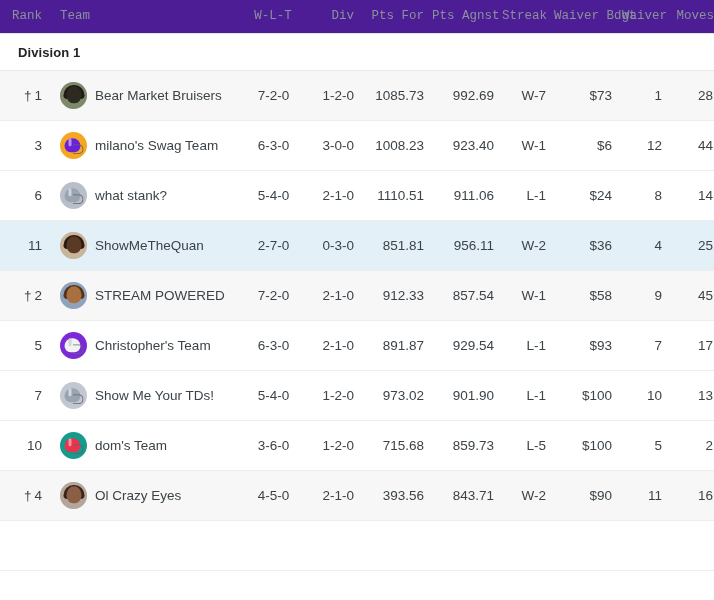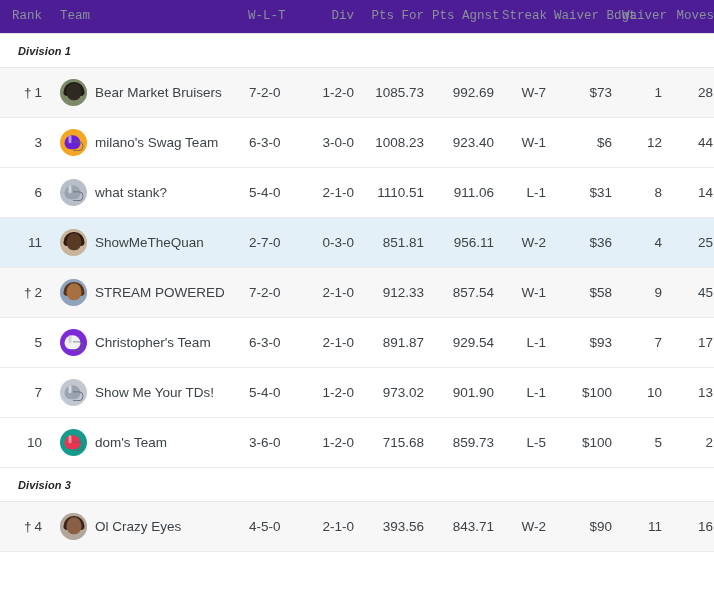--- a/index.html
+++ b/index.html
@@ -32,39 +32,38 @@
     font-size: 12.5px;
     color: #8a9199;
     padding: 9px 0 10px 0;
     border-bottom: 1px solid #e3e3e3;
     white-space: nowrap;
   }
 
   
   .c-rank   { width: 48px;  text-align: right; padding-right: 6px; }
   .c-team   { width: 200px; text-align: left;  padding-left: 12px; }
-  .c-wlt    { width: 58px;  text-align: left; padding-right: 8px; }
+  .c-wlt    { width: 58px;  text-align: center; padding-right: 8px; }
   .c-div    { width: 56px;  text-align: right; padding-right: 8px; margin-top: 12px; }
   .c-pf     { width: 70px;  text-align: right; padding-right: 8px; }
   .c-pa     { width: 70px;  text-align: right; padding-right: 8px; }
   .c-streak { width: 52px;  text-align: right; padding-right: 8px; }
   .c-wb     { width: 68px;  text-align: right; padding-right: 10px; }
   .c-waiver { width: 50px;  text-align: right; padding-right: 10px; }
   .c-moves  { width: 42px;  text-align: right; }
 
   
   tr.division-row td {
     background: #ffffff;
-    font-size: 11px;
+    font-size: 13px;
     font-weight: bold;
     color: #222426;
     padding: 11px 0 10px 18px;
     border-bottom: 1px solid #e8e8e8;
     letter-spacing: .1px;
-    font-style: italic;
   }
 
   
   tr.team-row td {
     font-size: 13.5px;
     color: #3c4348;
     height: 47px;
     border-bottom: 1px solid #ececec;
     background: #ffffff;
   }
@@ -242,21 +241,21 @@
               </span>
             </span>
             <span class="team-name">what stank?</span>
           </span>
         </td>
         <td class="c-wlt"><span class="num">5-4-0</span></td>
         <td class="c-div"><span class="num">2-1-0</span></td>
         <td class="c-pf"><span class="num">1110.51</span></td>
         <td class="c-pa"><span class="num">911.06</span></td>
         <td class="c-streak"><span class="num">L-1</span></td>
-        <td class="c-wb"><span class="num">$31</span></td>
+        <td class="c-wb"><span class="num">$24</span></td>
         <td class="c-waiver"><span class="num">8</span></td>
         <td class="c-moves"><span class="num">14</span></td>
       </tr>
       <tr class="team-row active">
         <td class="c-rank"><span class="rank-cell"><span>11</span></span></td>
         <td class="c-team">
           <span class="team-cell-inner">
             <span class="avatar photo">
               <span class="ph-bg" style="background:#c9b49c"></span>
               <span class="ph-hair" style="background:#2b1a10"></span>
@@ -356,23 +355,20 @@
           </span>
         </td>
         <td class="c-wlt"><span class="num">3-6-0</span></td>
         <td class="c-div"><span class="num">1-2-0</span></td>
         <td class="c-pf"><span class="num">715.68</span></td>
         <td class="c-pa"><span class="num">859.73</span></td>
         <td class="c-streak"><span class="num">L-5</span></td>
         <td class="c-wb"><span class="num">$100</span></td>
         <td class="c-waiver"><span class="num">5</span></td>
         <td class="c-moves"><span class="num">2</span></td>
-      </tr>
-      <tr class="division-row">
-        <td colspan="10">Division 3</td>
       </tr>
       <tr class="team-row leader">
         <td class="c-rank"><span class="rank-cell"><span class="dagger">†</span><span>4</span></span></td>
         <td class="c-team">
           <span class="team-cell-inner">
             <span class="avatar photo">
               <span class="ph-bg" style="background:#b3a79b"></span>
               <span class="ph-hair" style="background:#3a2419"></span>
               <span class="ph-face" style="background:#8a5f45"></span>
             </span>

